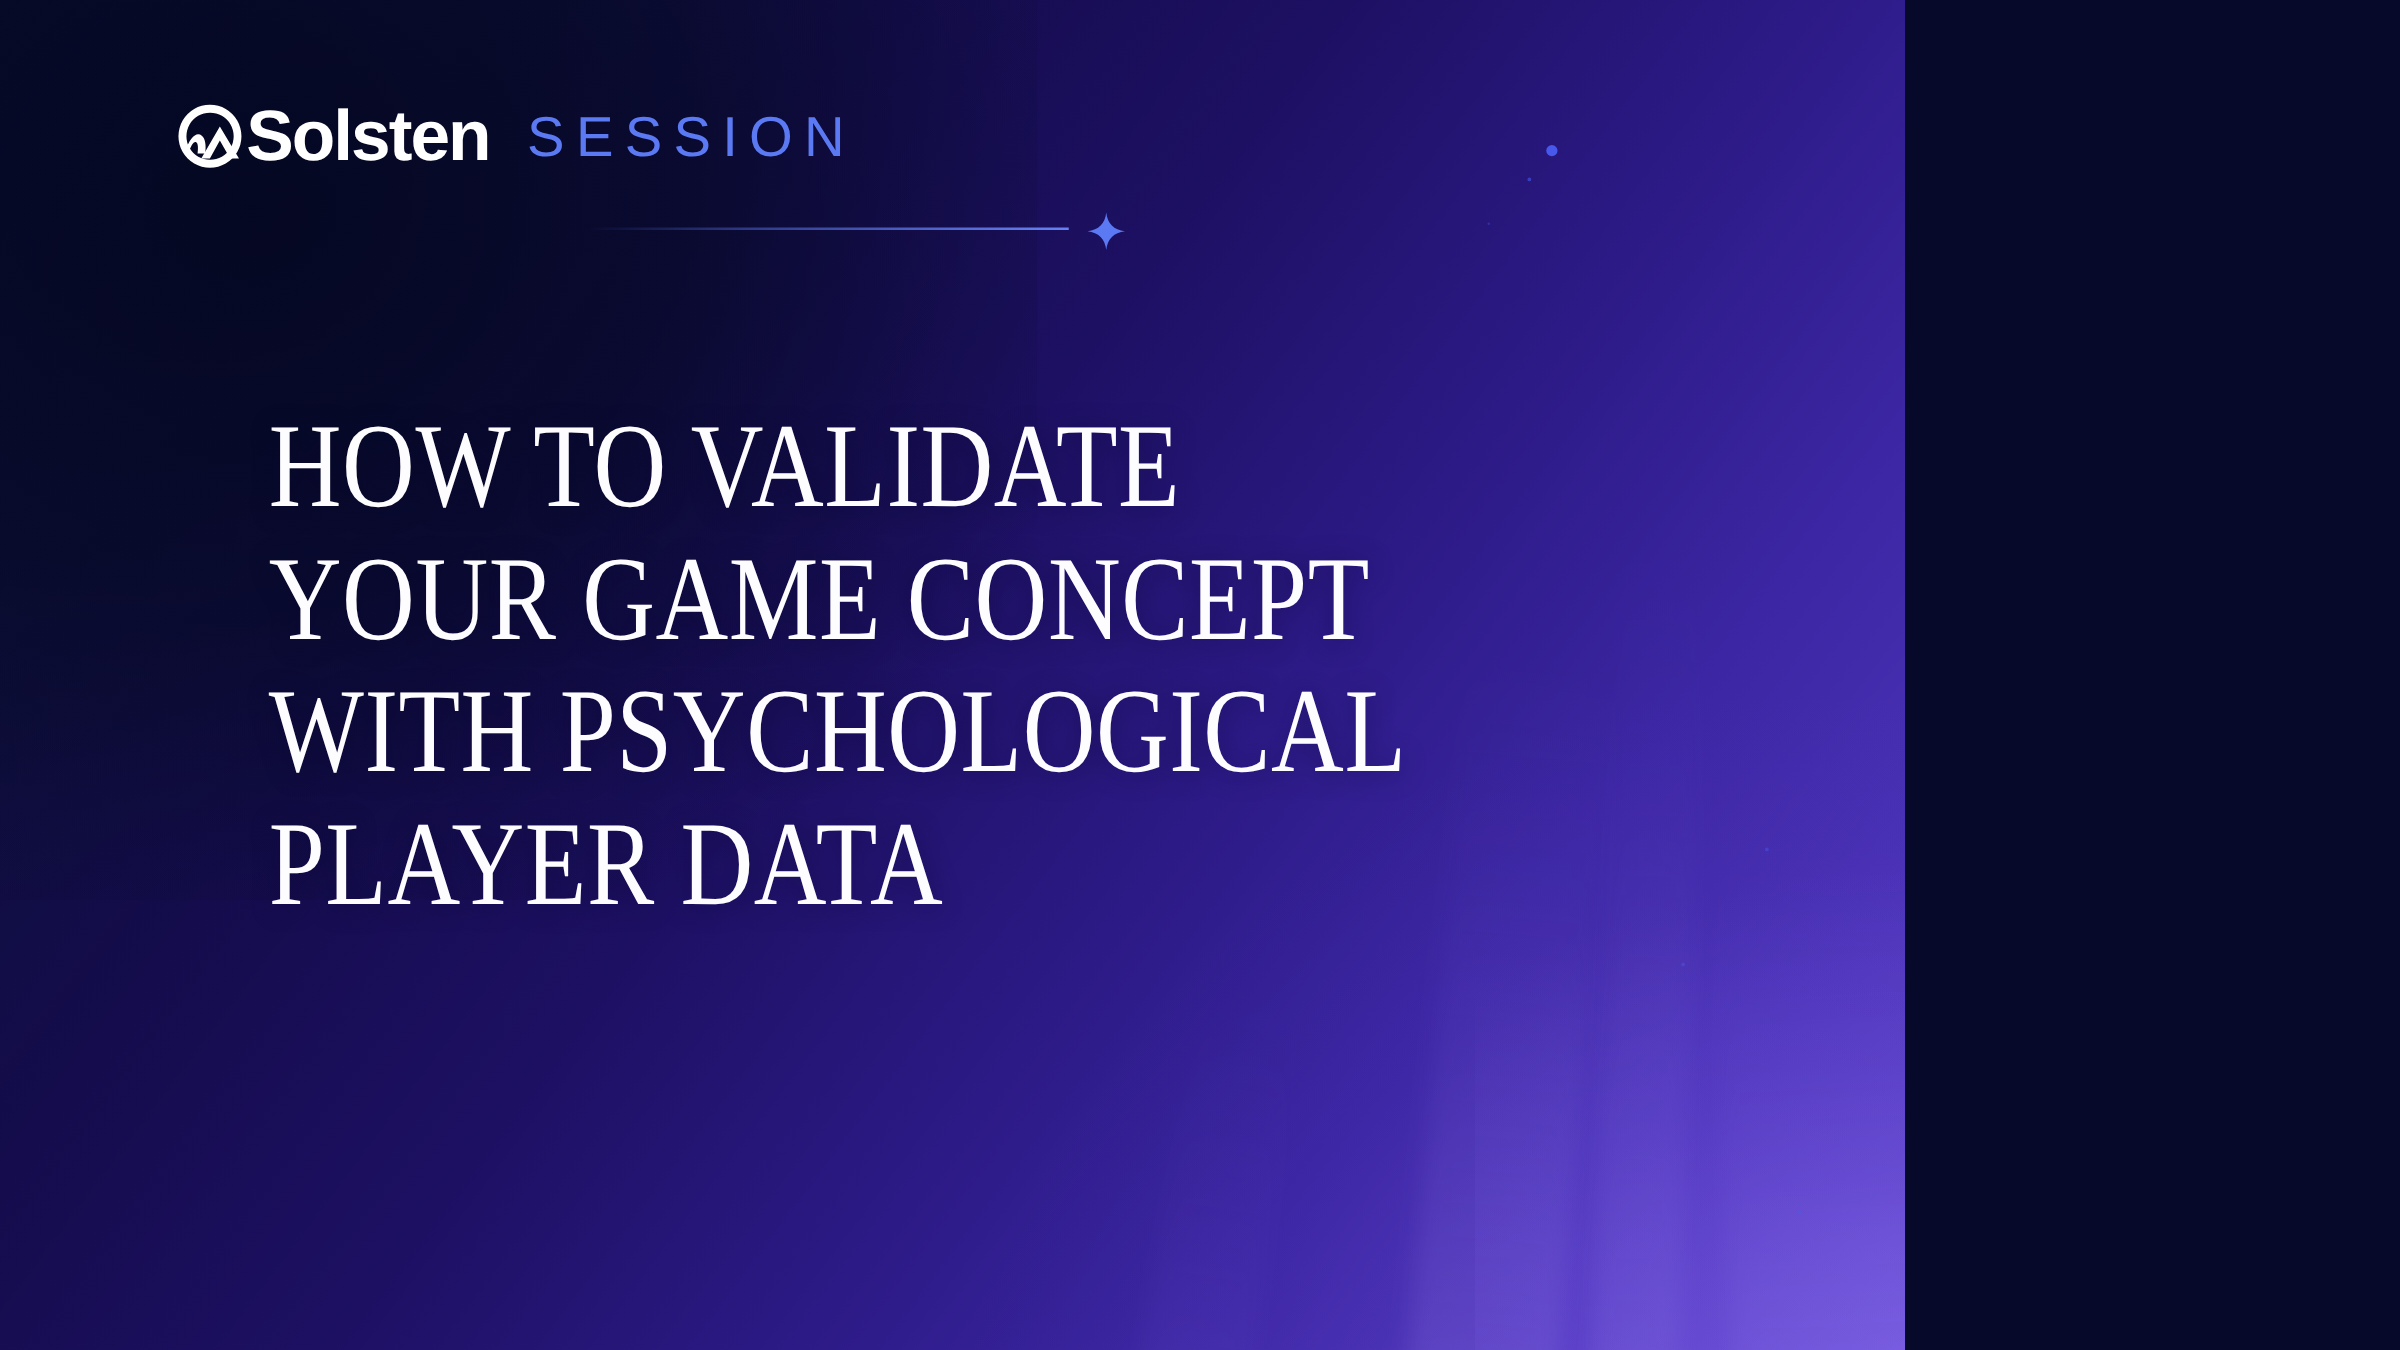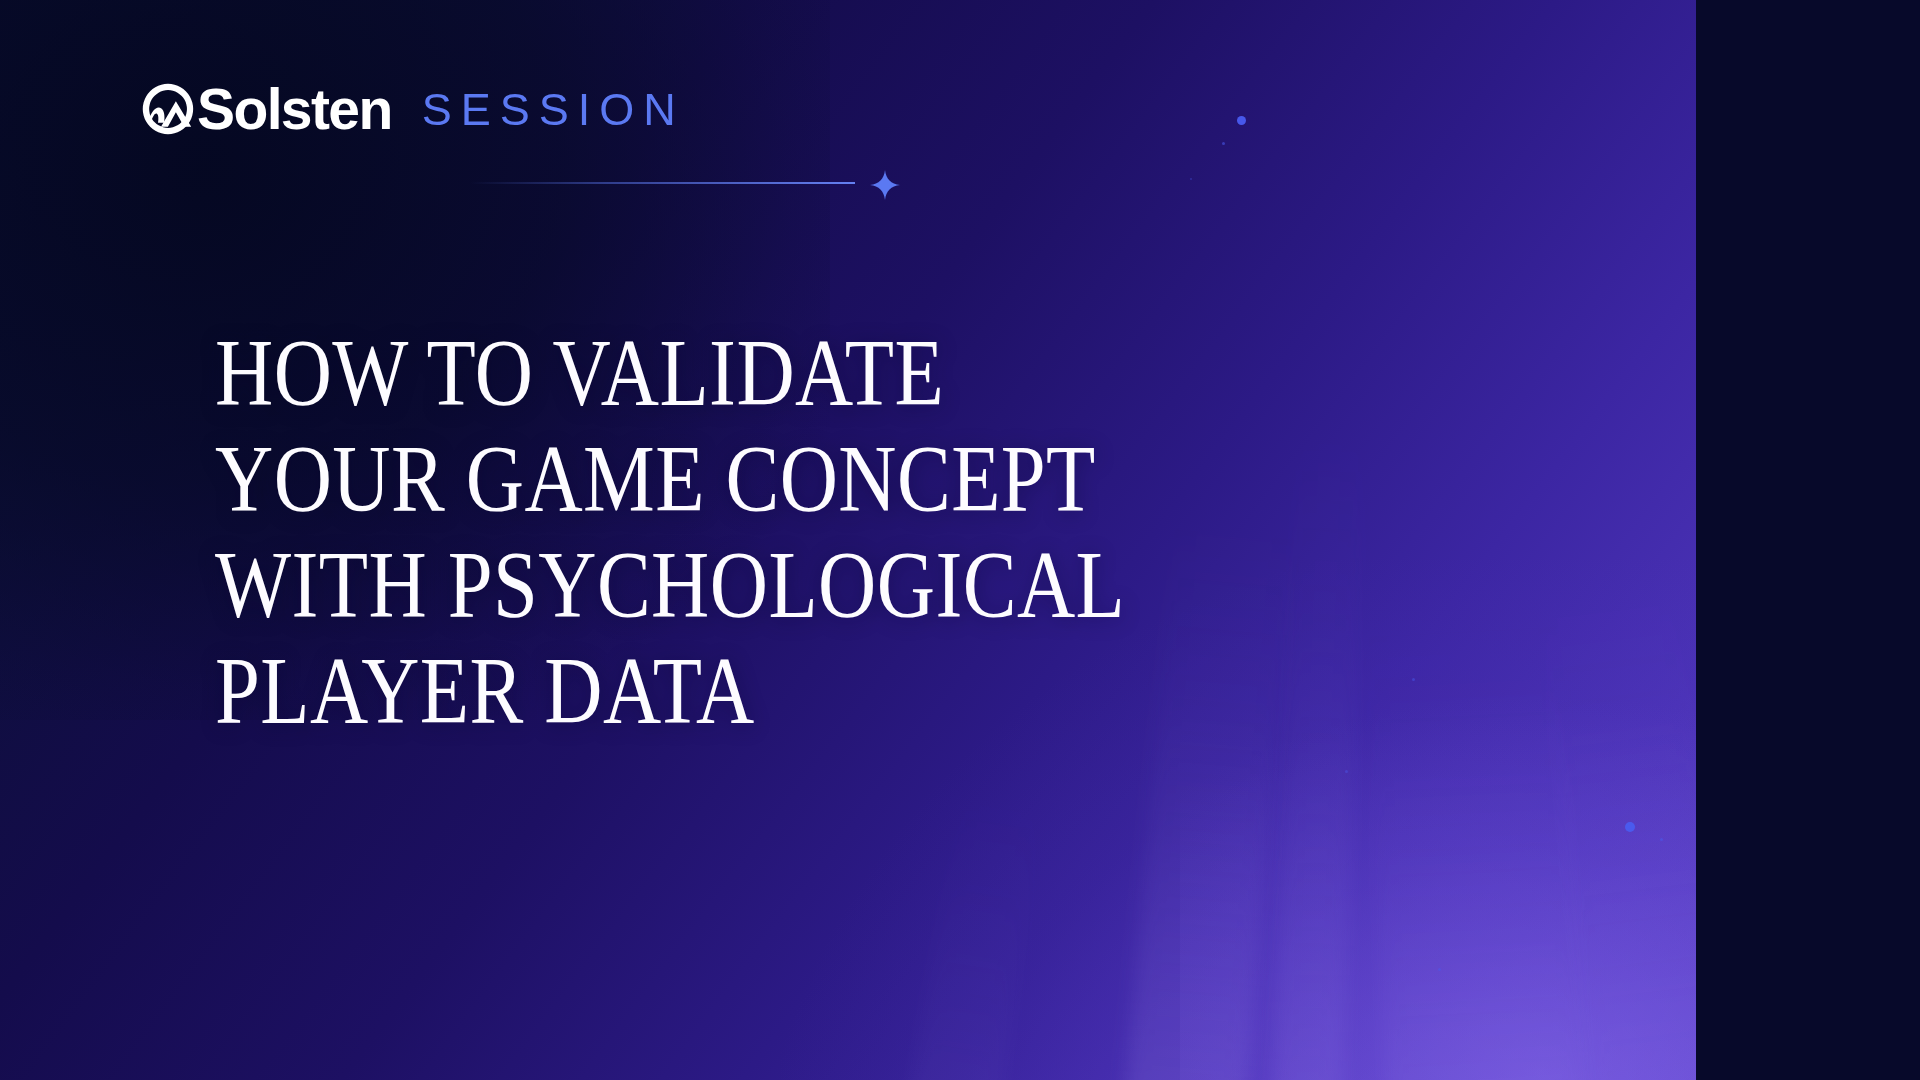--- a/index.html
+++ b/index.html
@@ -7,21 +7,21 @@
   html, body {
     width:1920px; height:1080px;
     overflow:hidden;
     background:#07092a;
     font-family:"Liberation Sans", sans-serif;
   }
 
   
   .slide{
     position:relative;
-    width:1696px; height:1080px;
+    width:1524px; height:1080px;
     overflow:hidden;
     
     background:
       linear-gradient(127deg,
         #080c2e 0%,
         #0d0f3a 14%,
         #140c4c 30%,
         #1d1063 46%,
         #2c1a86 62%,
         #3c26a3 76%,

